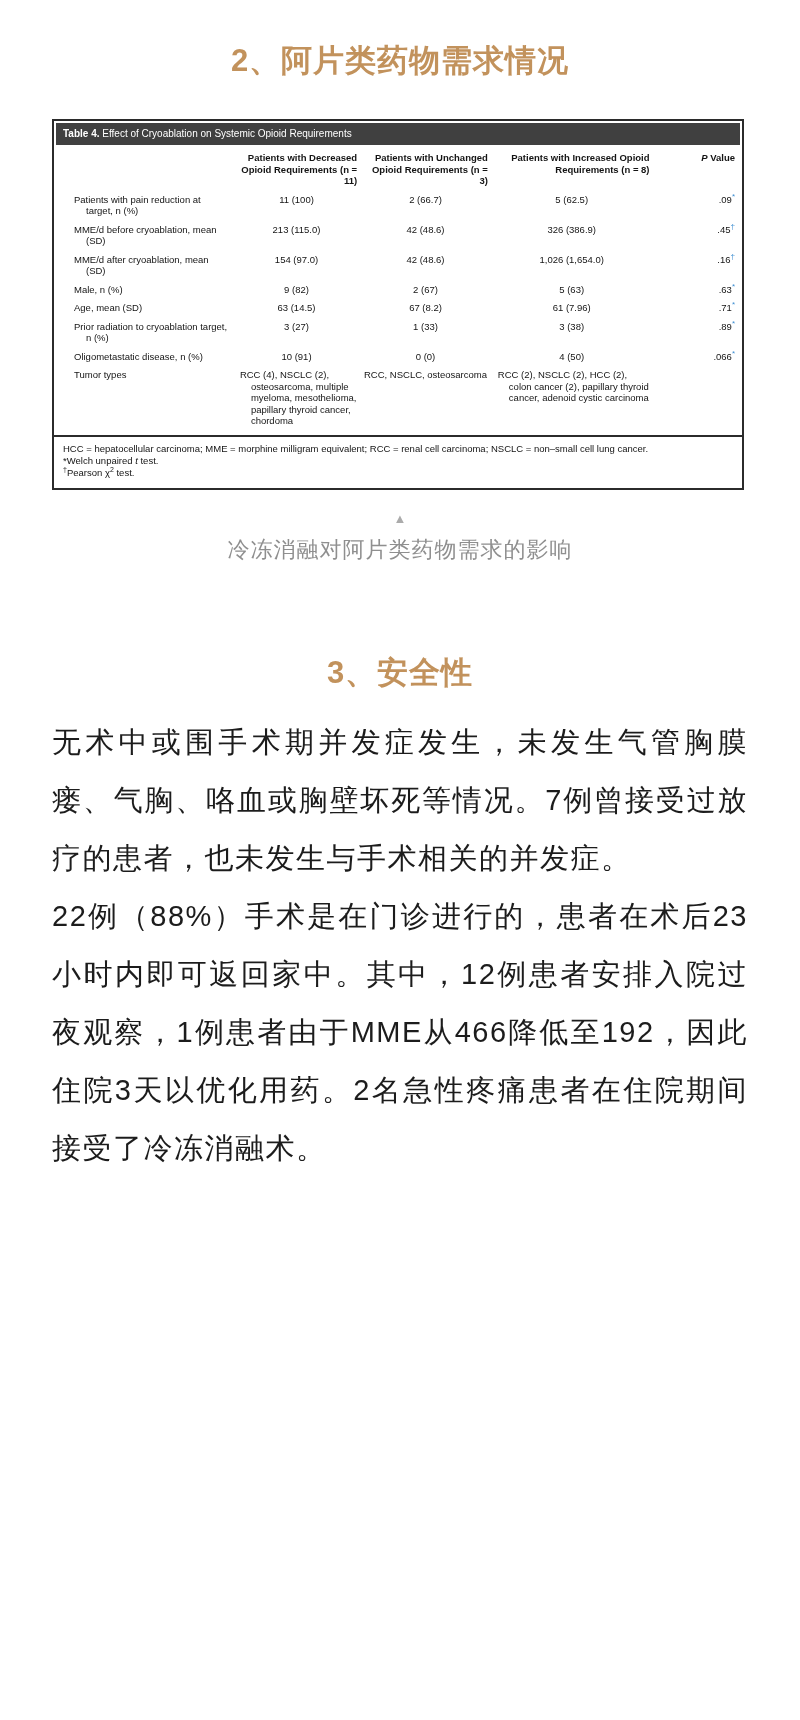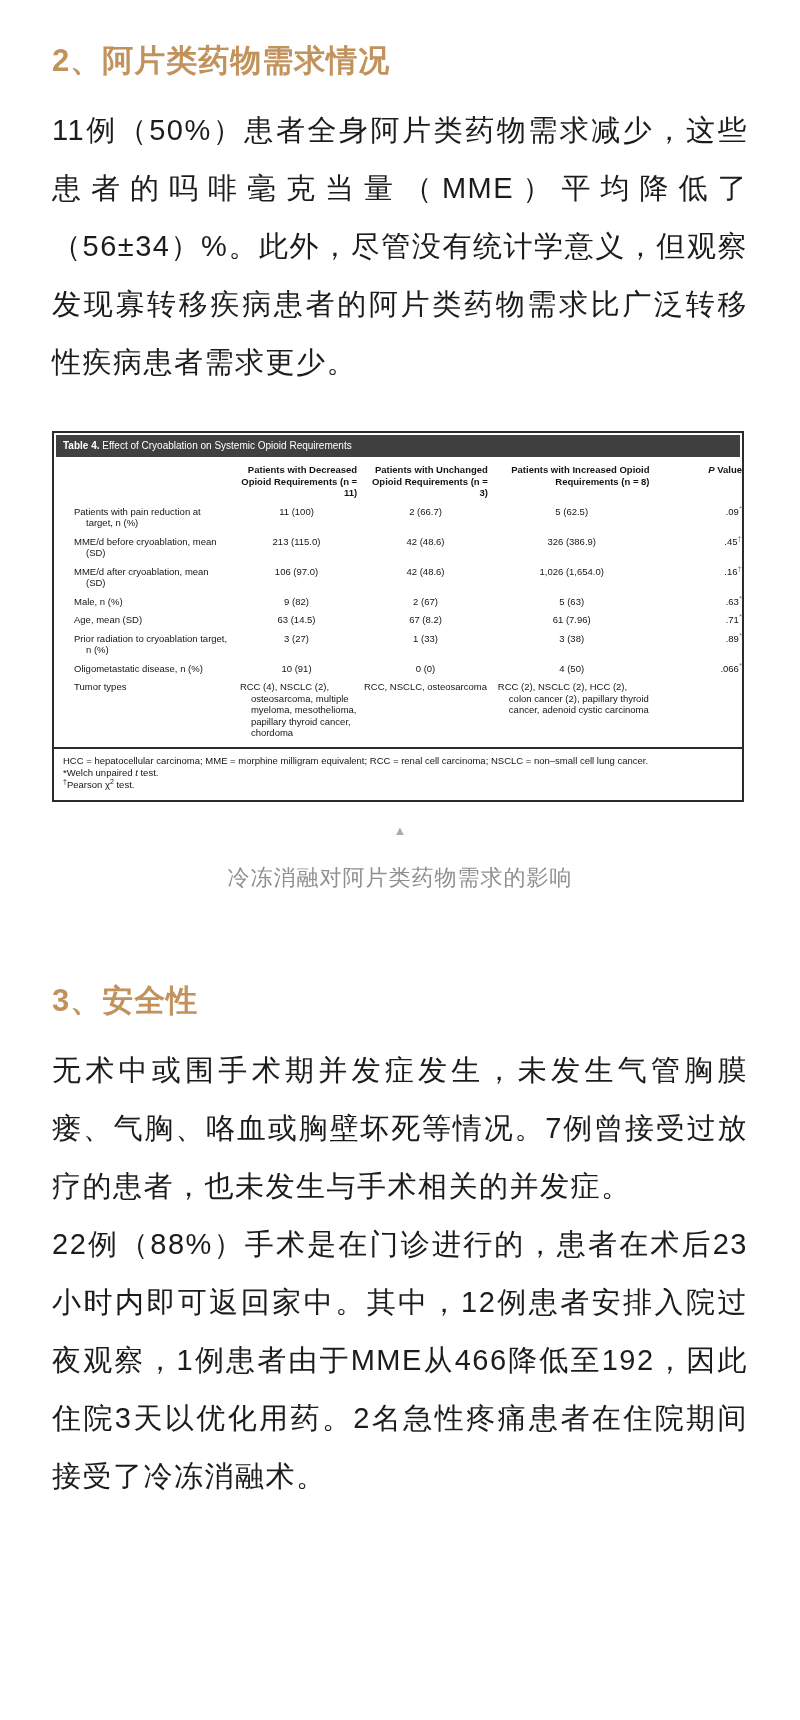--- a/index.html
+++ b/index.html
@@ -16,20 +16,21 @@
     padding: 42px 52px 36px 52px;
     background: #ffffff;
   }
   .section-heading {
     margin: 0 0 22px 0;
     font-size: 31px;
     line-height: 1.2;
     font-weight: bold;
     color: var(--accent, #c2925c);
     letter-spacing: 1px;
+    text-align: center;
   }
   .section-heading.mt-lg { margin-top: 88px; }
   .section-heading.mt-sm { margin-top: 20px; margin-bottom: 24px; }
   .body-text {
     margin: 0;
     font-size: 29px;
     line-height: 58px;
     letter-spacing: 1.5px;
     text-align: justify;
     color: #1c1c1c;
@@ -77,21 +78,21 @@
     padding-left: 32px;
     text-indent: -12px;
   }
   table.tbl td.tt {
     text-align: left;
     padding-left: 18px;
     text-indent: -11px;
   }
   table.tbl th.pv-h, table.tbl td.pv {
     text-align: right;
-    padding-right: 0;
+    padding-right: 7px;
     white-space: nowrap;
   }
   .it { font-style: italic; }
   .pm {
     color: var(--p_marker, #3f8fd2);
     font-size: 8px;
     vertical-align: super;
     line-height: 0;
   }
   tbody tr:last-child td { border-bottom: 2px solid #2b2b2b; padding-bottom: 8px; }
@@ -107,35 +108,34 @@
 
   
   .fig-expander {
     margin-top: 22px;
     text-align: center;
     font-size: 13px;
     line-height: 14px;
     color: #ababab;
   }
   .fig-caption {
-    margin-top: 24px;
+    margin-top: 8px;
     text-align: center;
     font-size: 22px;
     line-height: 32px;
     letter-spacing: 1px;
     color: var(--caption_gray, #8f8f8f);
   }
 </style>
 </head>
 <body>
 
 <div class="page">
 
   <h2 class="section-heading">2、阿片类药物需求情况</h2>
-  <p class="body-text">11例（50%）患者全身阿片类药物需求减少，这些患者的吗啡毫克当量（MME）平均降低了（56±34）%。此外，尽管没有统计学意义，但观察发现寡转移疾病患者的阿片类药物需求比广泛转移性疾病患者需求更少。</p>
 
   <div class="figure">
     <div class="sci-table">
       <div class="sci-table-titlebar">
         <b>Table 4.</b><span> Effect of Cryoablation on Systemic Opioid Requirements</span>
       </div>
       <table class="tbl">
         <colgroup>
           <col style="width:26%">
             <col style="width:18.5%">
@@ -162,21 +162,21 @@
           </tr>
           <tr>
             <td class="rl">MME/d before cryoablation, mean (SD)</td>
             <td>213 (115.0)</td>
             <td>42 (48.6)</td>
             <td>326 (386.9)</td>
             <td class="pv"><span>.45</span><span class="pm">†</span></td>
           </tr>
           <tr>
             <td class="rl">MME/d after cryoablation, mean (SD)</td>
-            <td>106 (97.0)</td>
+            <td>154 (97.0)</td>
             <td>42 (48.6)</td>
             <td>1,026 (1,654.0)</td>
             <td class="pv"><span>.16</span><span class="pm">†</span></td>
           </tr>
           <tr>
             <td class="rl">Male, n (%)</td>
             <td>9 (82)</td>
             <td>2 (67)</td>
             <td>5 (63)</td>
             <td class="pv"><span>.63</span><span class="pm">*</span></td>

